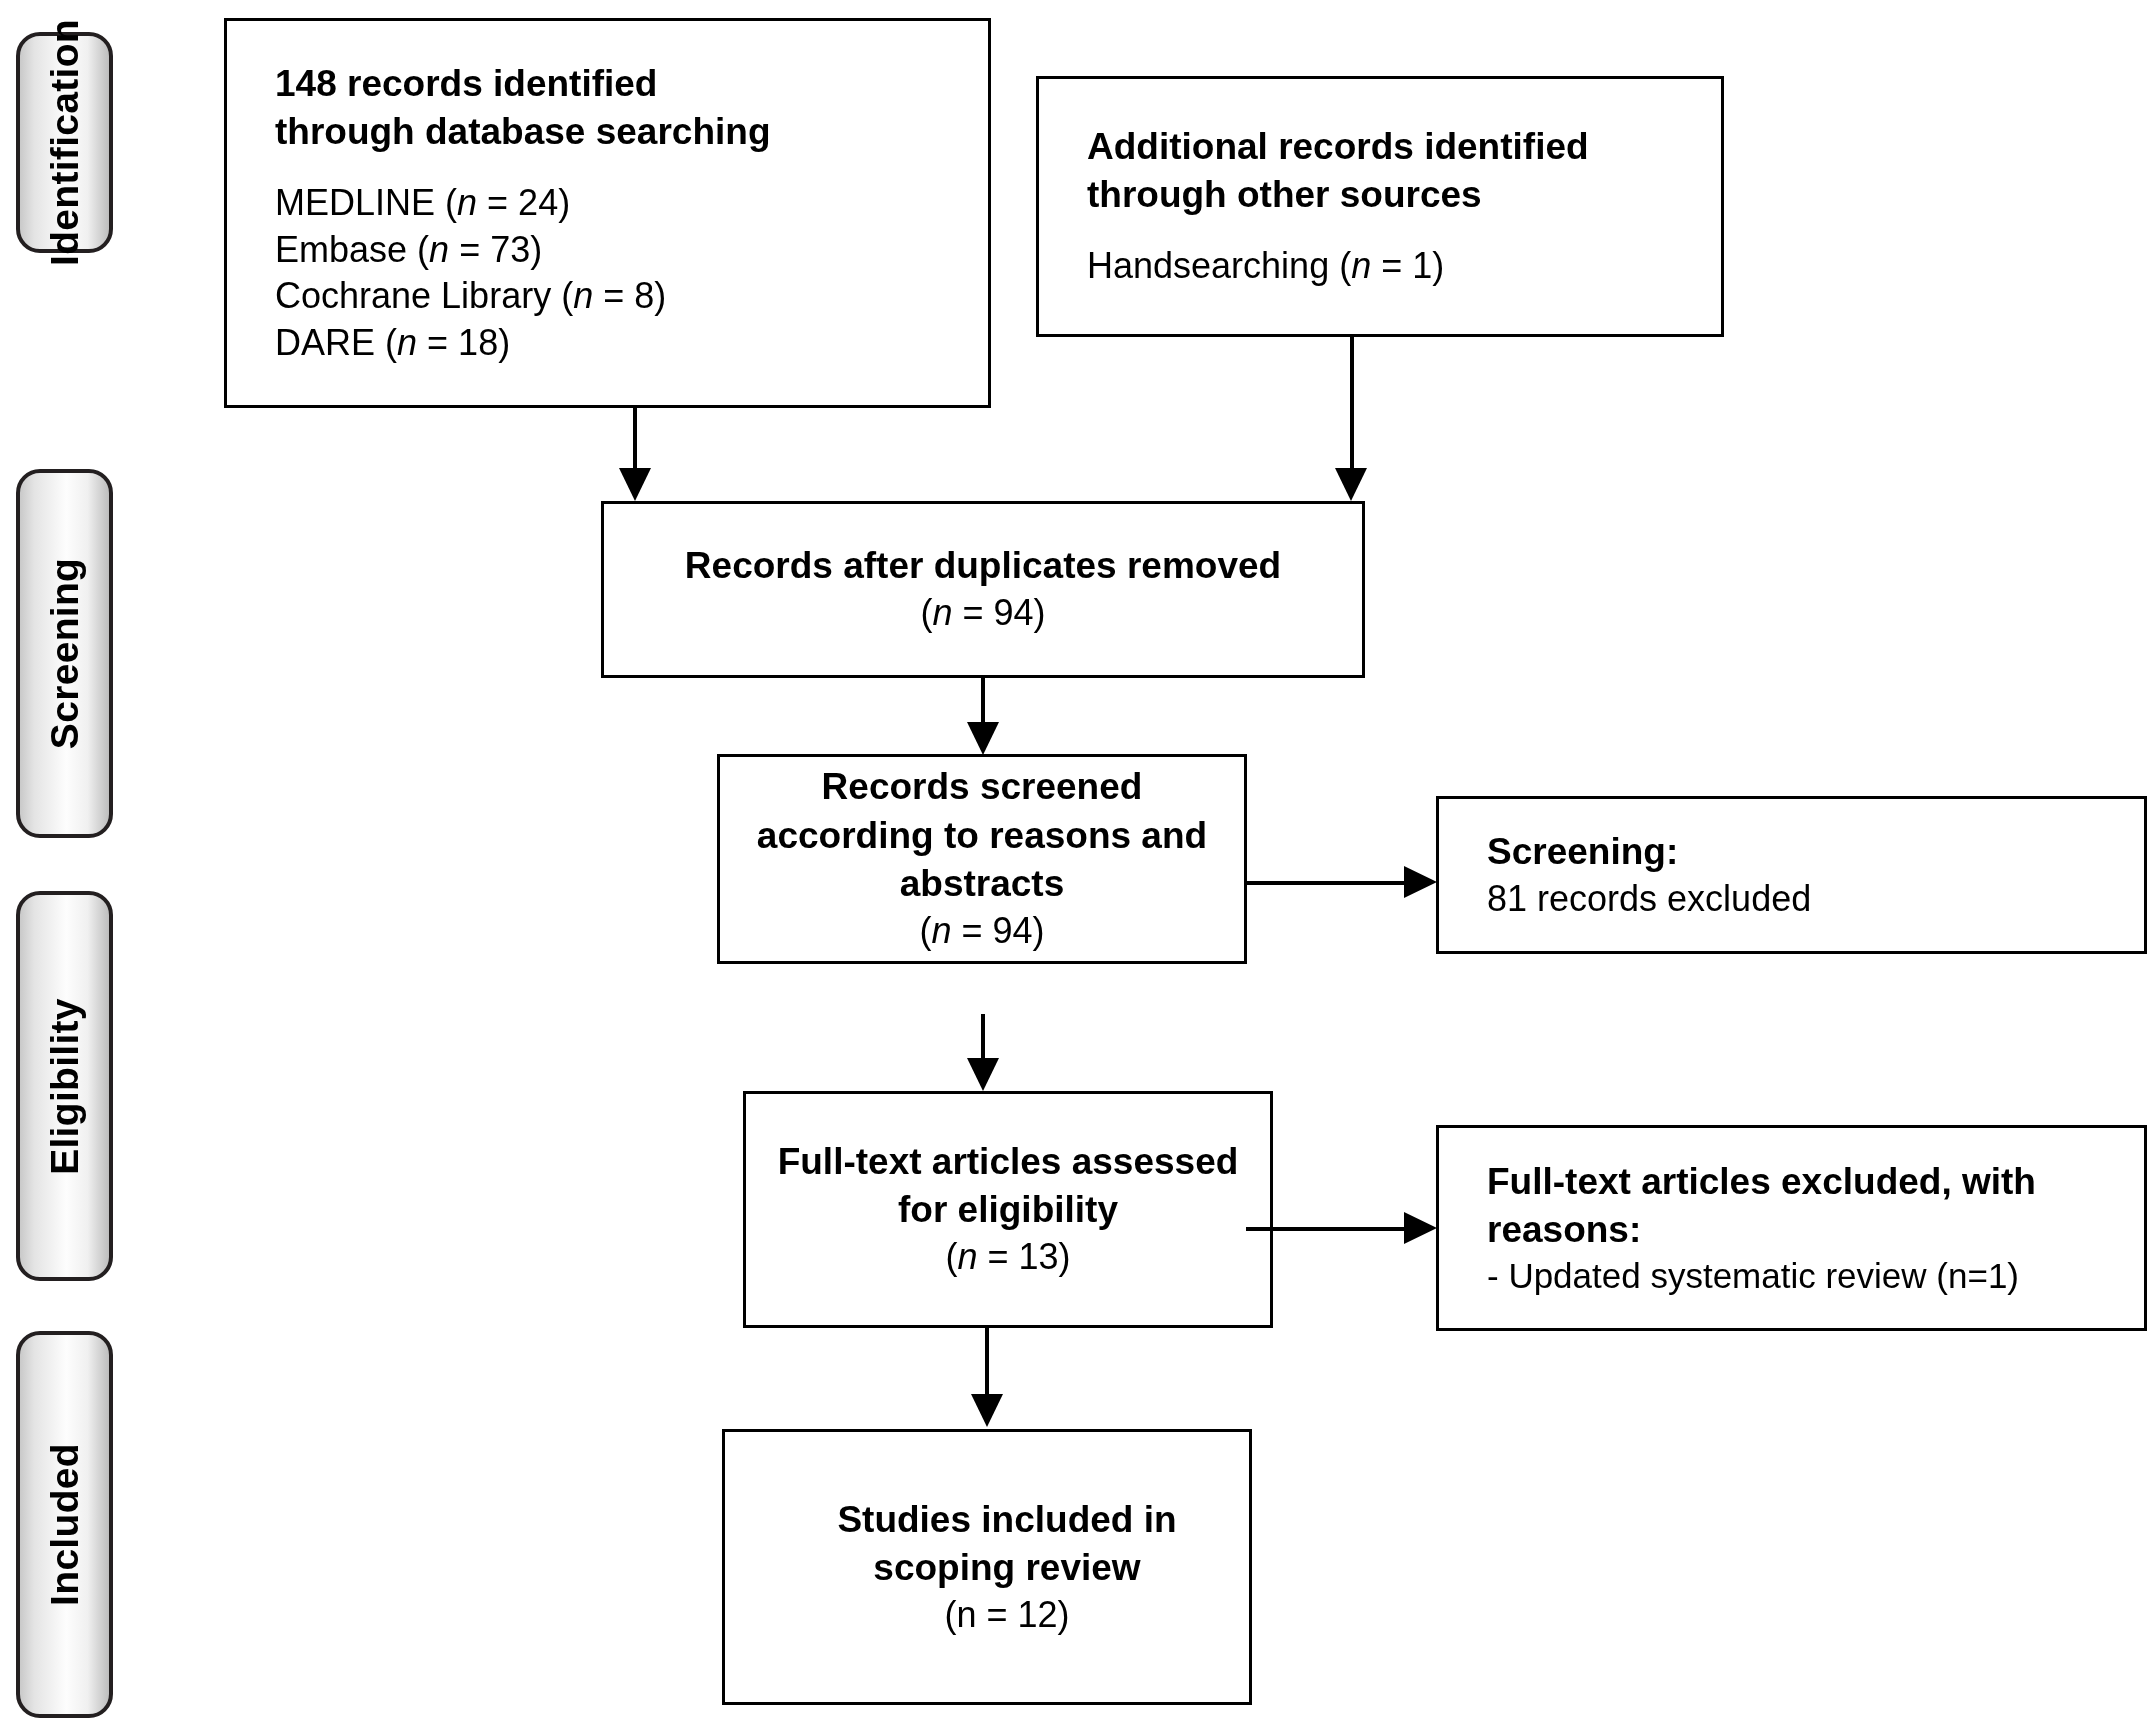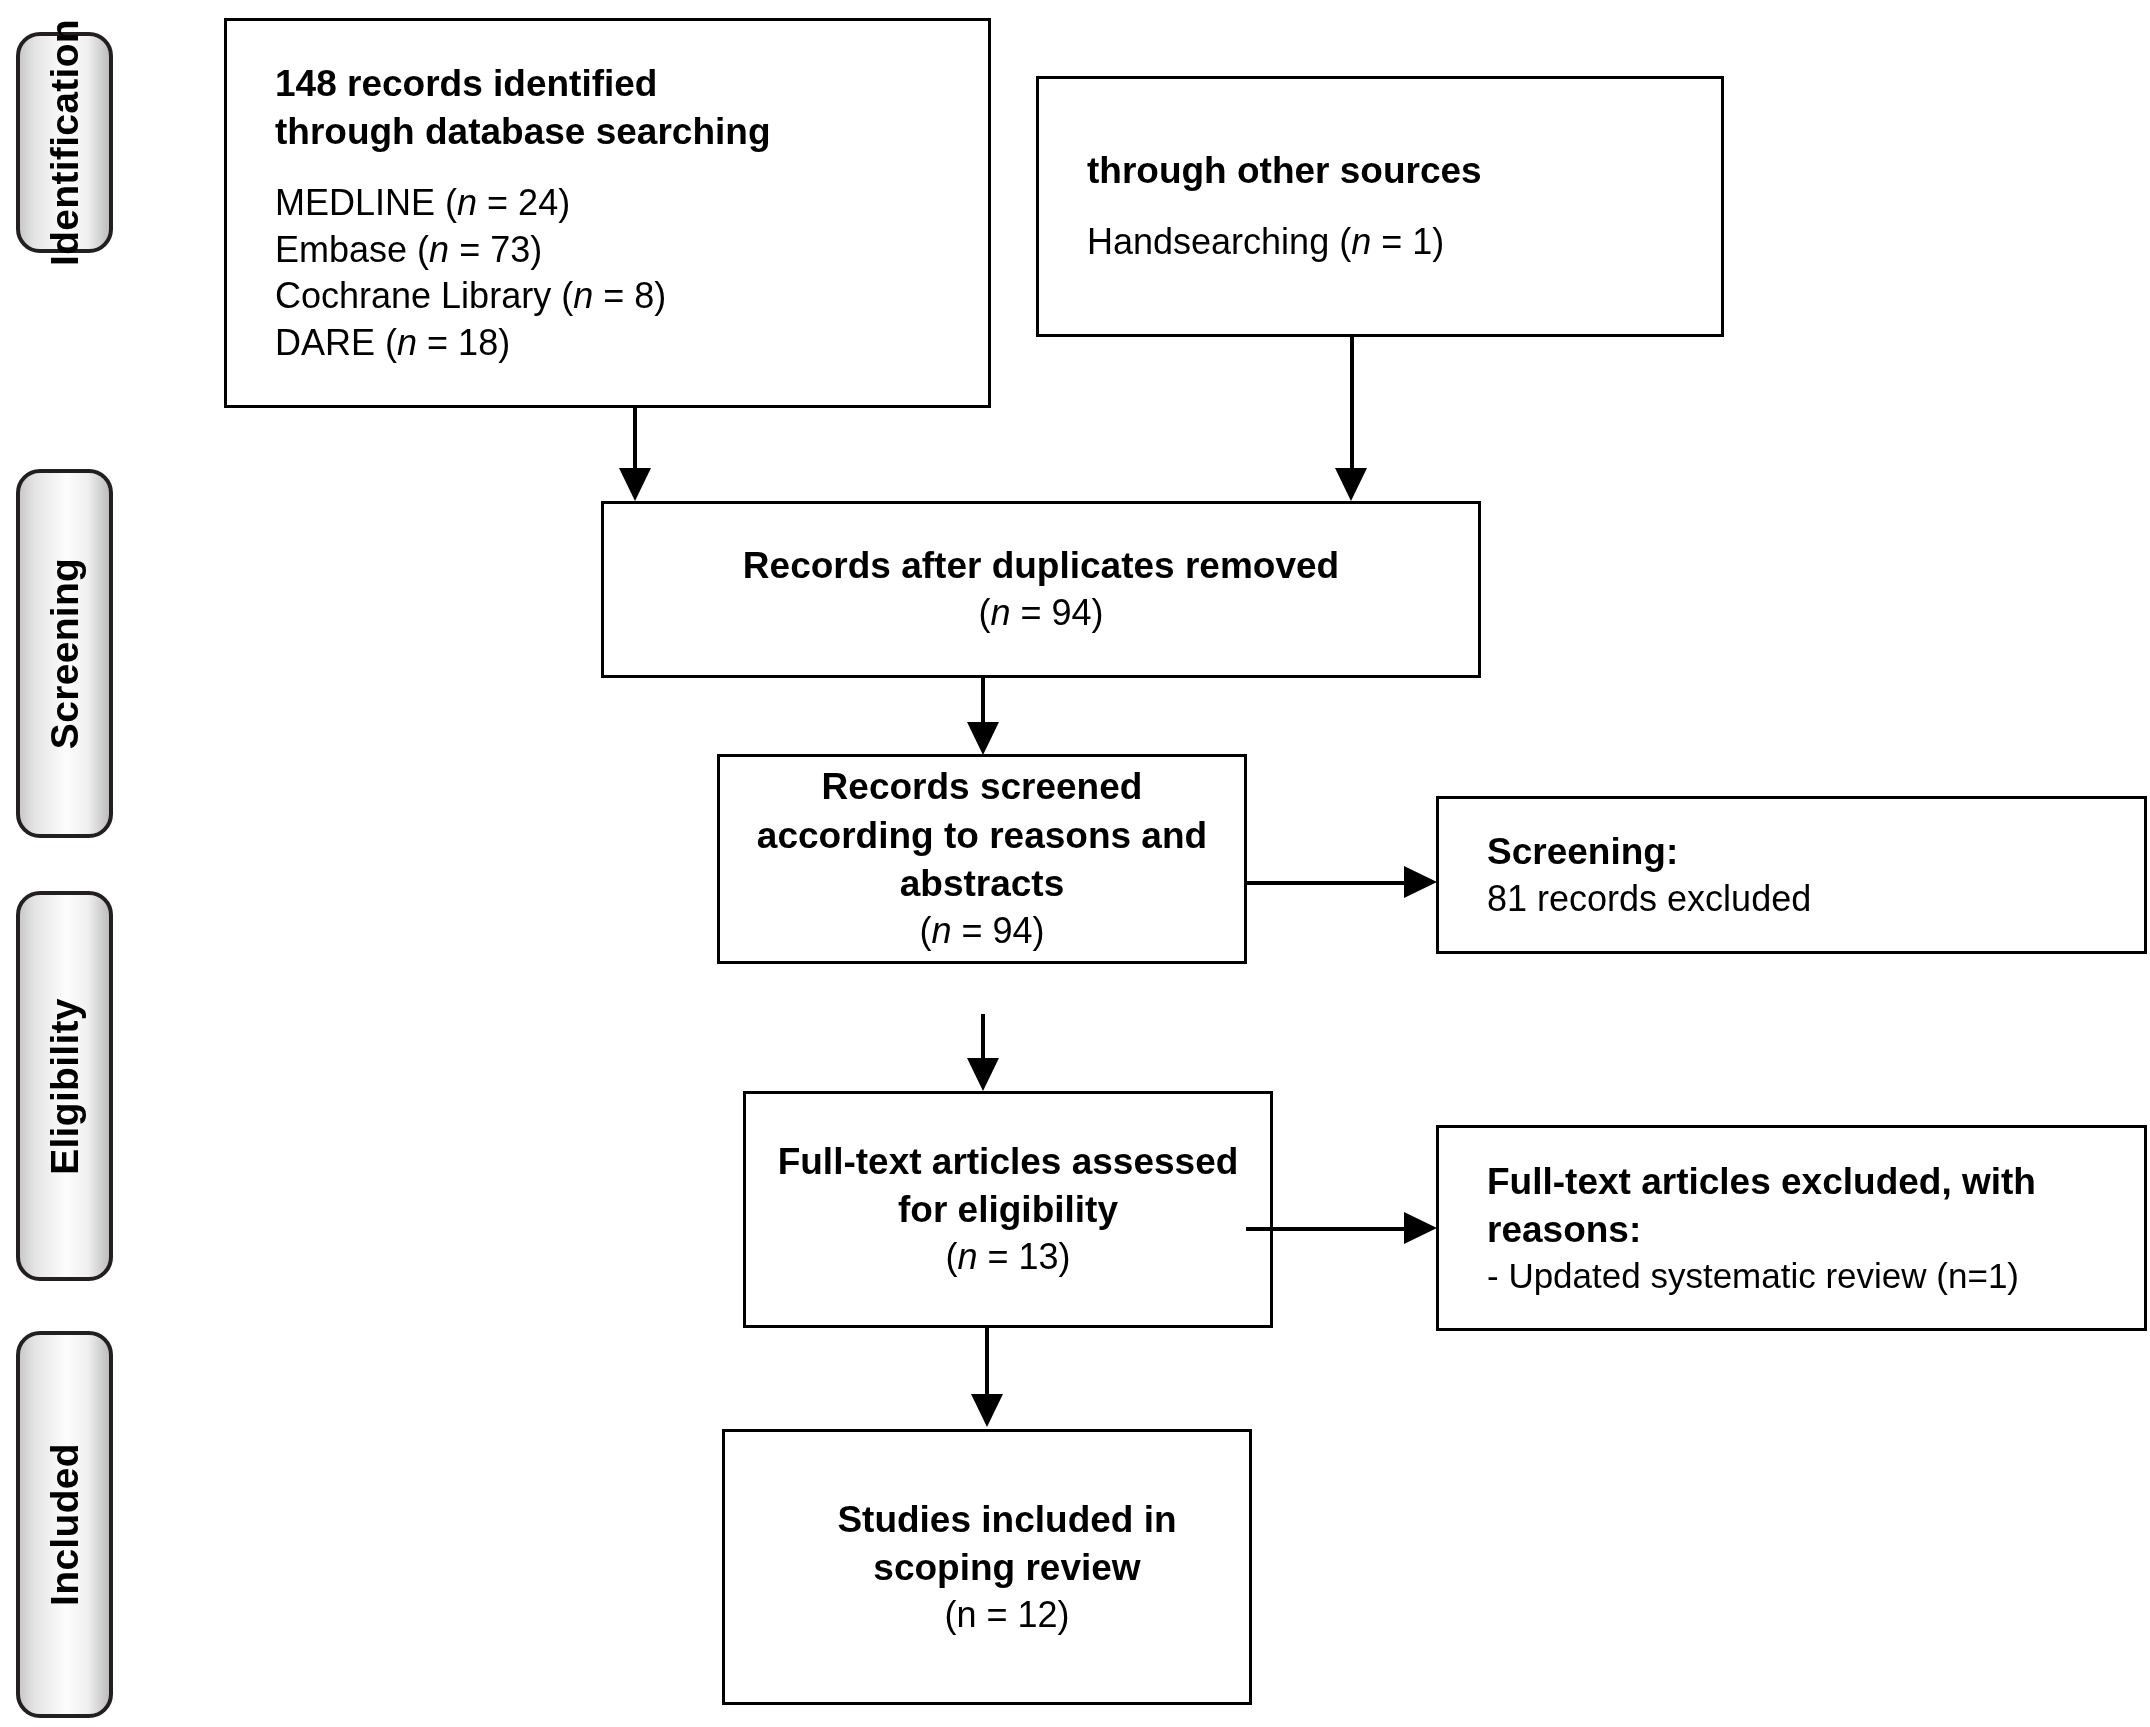--- a/index.html
+++ b/index.html
@@ -99,26 +99,27 @@
     <div class="hd pad-l">148 records identified</div>
     <div class="hd pad-l">through database searching</div>
     <div class="gap-m"></div>
     <div class="bd pad-l"><span>MEDLINE</span><span>&nbsp;</span><span>(</span><span class="it">n</span><span> = 24)</span></div>
     <div class="bd pad-l"><span>Embase</span><span>&nbsp;</span><span>(</span><span class="it">n</span><span> = 73)</span></div>
     <div class="bd pad-l"><span>Cochrane Library</span><span>&nbsp;</span><span>(</span><span class="it">n</span><span> = 8)</span></div>
     <div class="bd pad-l"><span>DARE</span><span>&nbsp;</span><span>(</span><span class="it">n</span><span> = 18)</span></div>
   </div>
 
   <div class="flowbox left" style="left:1036px;top:76px;width:688px;height:261px;">
+    <div class="hd pad-l">Additional records identified</div>
     <div class="hd pad-l">through other sources</div>
     <div class="gap-m"></div>
     <div class="bd pad-l"><span>Handsearching</span><span>&nbsp;</span><span>(</span><span class="it">n</span><span> = 1)</span></div>
   </div>
 
-  <div class="flowbox center" style="left:601px;top:501px;width:880px;height:177px;">
+  <div class="flowbox center" style="left:601px;top:501px;width:764px;height:177px;">
     <div class="hd">Records after duplicates removed</div>
     <div class="bd"><span>(</span><span class="it">n</span><span> = 94)</span></div>
   </div>
 
   <div class="flowbox center" style="left:717px;top:754px;width:530px;height:210px;">
     <div class="hd">Records screened</div>
     <div class="hd">according to reasons and</div>
     <div class="hd">abstracts</div>
     <div class="bd"><span>(</span><span class="it">n</span><span> = 94)</span></div>
   </div>

